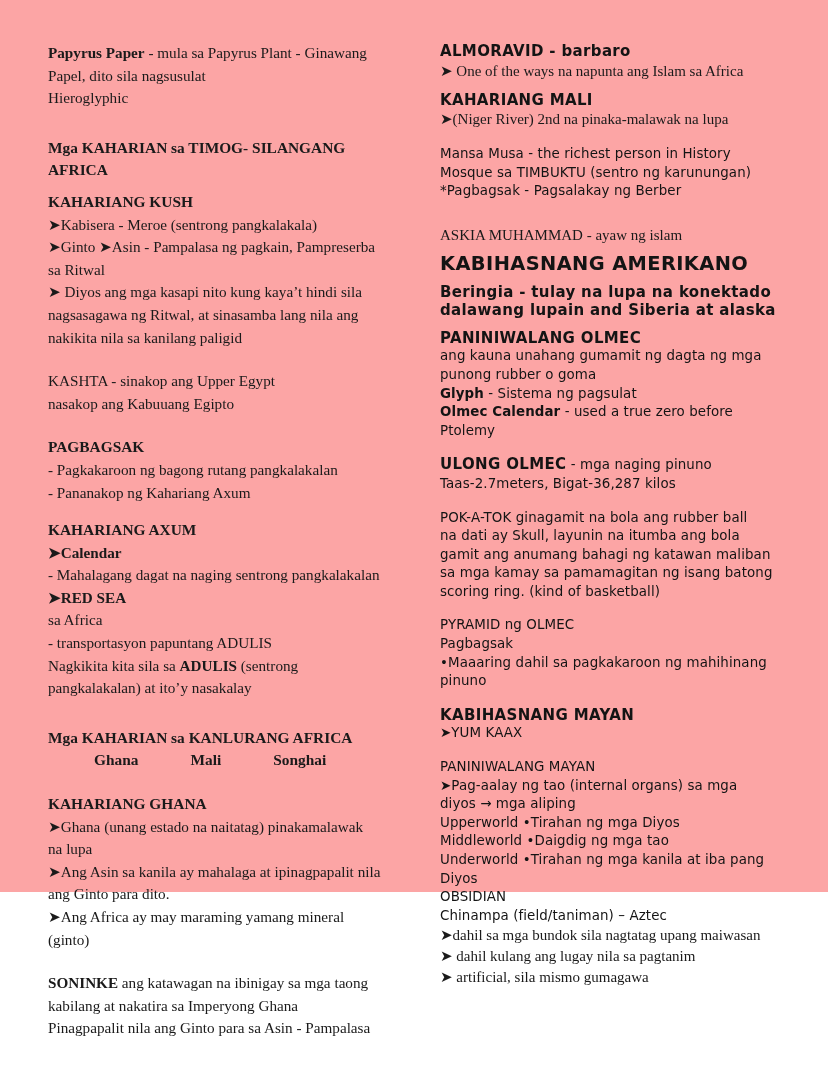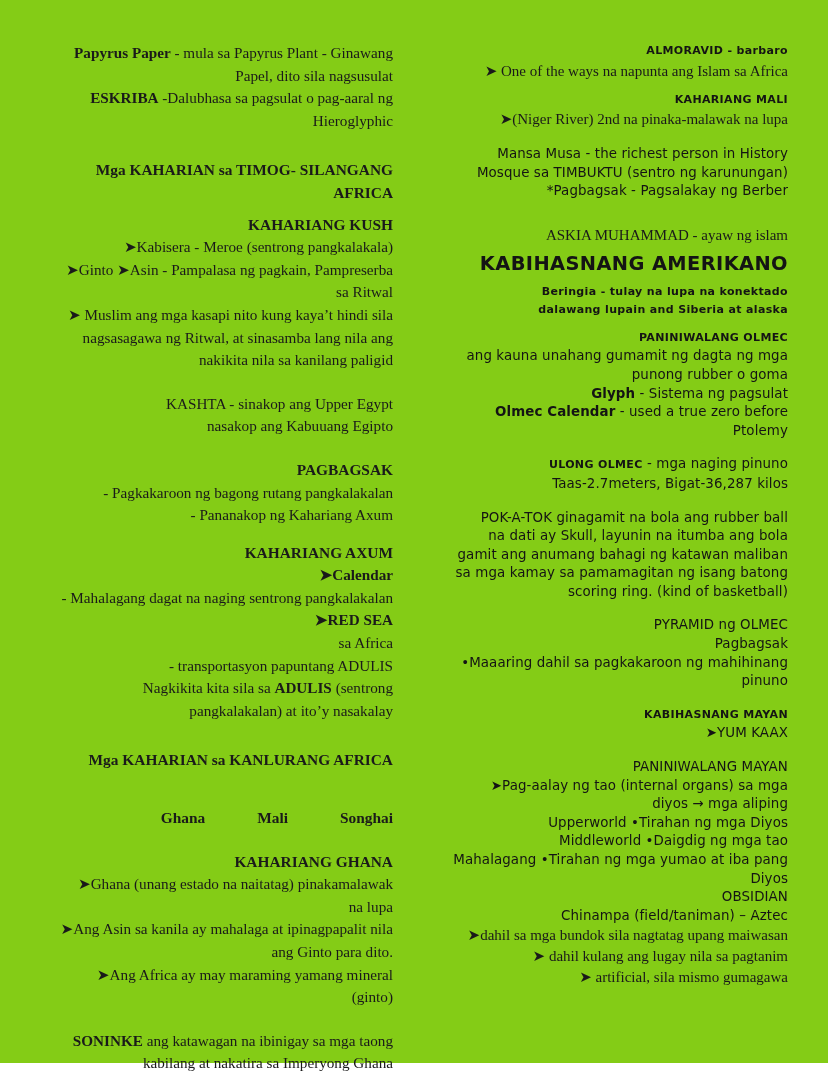--- a/index.html
+++ b/index.html
@@ -12,83 +12,81 @@
     height: 1071px;
     position: relative;
     font-family: "Liberation Serif", serif;
     color: #1a1a1a;
     overflow: hidden;
   }
   #page {
     position: absolute;
     left: 0; top: 0;
     width: 828px;
-    height: 1063px;
-    background: #84cc16;
-    text-align: right;
+    height: 892px;
+    background: #fca5a5;
   }
   .col {
     position: absolute;
     top: 42px;
   }
   .col-left  { left: 48px; width: 345px; }
   .col-right { left: 440px; width: 348px; }
 
   
   .s  { font-family: "Liberation Serif", serif; font-size: 15.2px; line-height: 22.6px; color: #1a1a1a; }
   .s.b  { font-weight: bold; }
   .s.hd { font-weight: bold; font-size: 15.4px; }
 
   
   .g  { font-family: "DejaVu Sans", sans-serif; font-size: 13.4px; line-height: 18.6px; color: #141414; letter-spacing: .1px; }
   .g.b  { font-weight: bold; }
-  .g.hd { font-weight: bold; font-size: 11px; letter-spacing: .35px; }
+  .g.hd { font-weight: bold; font-size: 15px; letter-spacing: .35px; }
   .g.big{ font-weight: bold; font-size: 19.4px; letter-spacing: .4px; }
 
   
   .rs { font-family: "Liberation Serif", serif; font-size: 15px; line-height: 21px; color: #1a1a1a; }
 
   p { margin: 0; }
   .blk { margin: 0; }
   .gap-s  { height: 9px; }
   .gap-m  { height: 15px; }
   .gap-l  { height: 21px; }
   .gap-xl { height: 27px; }
-  .indent { padding-left: 46px; margin-top: 35px; }
+  .indent { padding-left: 46px; }
   .sp { display: inline-block; width: 52px; }
 </style>
 </head>
 <body>
 
 <div id="page">
 
   <div class="col col-left">
 
     <div class="blk">
       <p class="s"><span class="s b">Papyrus Paper</span><span> - mula sa Papyrus Plant - Ginawang</span></p>
       <p class="s">Papel, dito sila nagsusulat</p>
     </div>
 
     <div class="blk">
-      <p class="s"><span class="s b">ESKRIBA</span><span> -Dalubhasa sa pagsulat o pag-aaral ng</span></p>
       <p class="s">Hieroglyphic</p>
     </div>
 
     <div class="gap-xl"></div>
 
     <p class="s hd">Mga KAHARIAN sa TIMOG- SILANGANG AFRICA</p>
 
     <div class="gap-s"></div>
 
     <div class="blk">
       <p class="s hd">KAHARIANG KUSH</p>
       <p class="s">➤Kabisera - Meroe (sentrong pangkalakala)</p>
       <p class="s">➤Ginto ➤Asin - Pampalasa ng pagkain, Pampreserba</p>
       <p class="s">sa Ritwal</p>
-      <p class="s">➤ Muslim ang mga kasapi nito kung kaya’t hindi sila</p>
+      <p class="s">➤ Diyos ang mga kasapi nito kung kaya’t hindi sila</p>
       <p class="s">nagsasagawa ng Ritwal, at sinasamba lang nila ang</p>
       <p class="s">nakikita nila sa kanilang paligid</p>
     </div>
 
     <div class="gap-l"></div>
 
     <div class="blk">
       <p class="s">KASHTA - sinakop ang Upper Egypt</p>
       <p class="s">nasakop ang Kabuuang Egipto</p>
     </div>
@@ -227,21 +225,21 @@
     </div>
 
     <div class="gap-m"></div>
 
     <div class="blk">
       <p class="g">PANINIWALANG MAYAN</p>
       <p class="g">➤Pag-aalay ng tao (internal organs) sa mga</p>
       <p class="g">diyos → mga aliping</p>
       <p class="g">Upperworld •Tirahan ng mga Diyos</p>
       <p class="g">Middleworld •Daigdig ng mga tao</p>
-      <p class="g">Mahalagang •Tirahan ng mga yumao at iba pang</p>
+      <p class="g">Underworld •Tirahan ng mga kanila at iba pang</p>
       <p class="g">Diyos</p>
       <p class="g">OBSIDIAN</p>
       <p class="g">Chinampa (field/taniman) – Aztec</p>
     </div>
 
     <div class="blk">
       <p class="rs">➤dahil sa mga bundok sila nagtatag upang maiwasan</p>
       <p class="rs">➤ dahil kulang ang lugay nila sa pagtanim</p>
       <p class="rs">➤ artificial, sila mismo gumagawa</p>
     </div>

